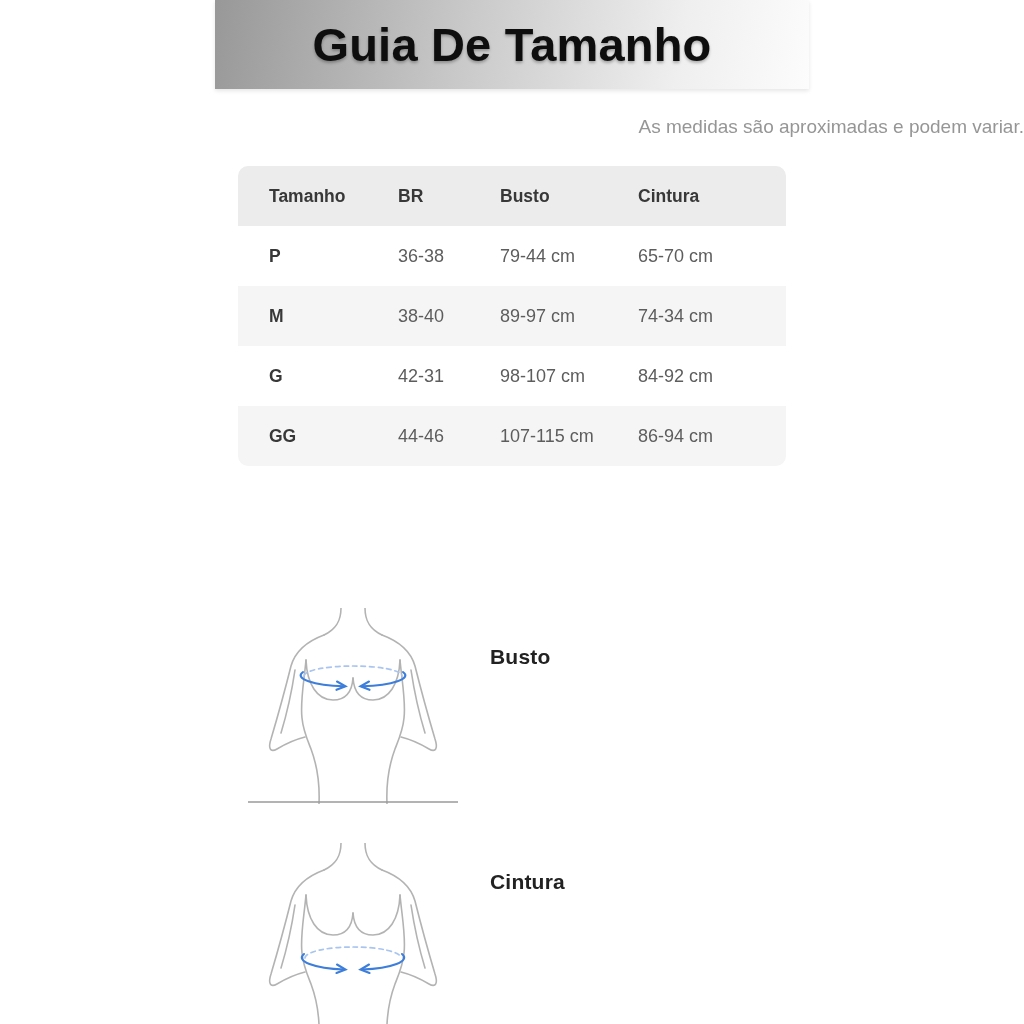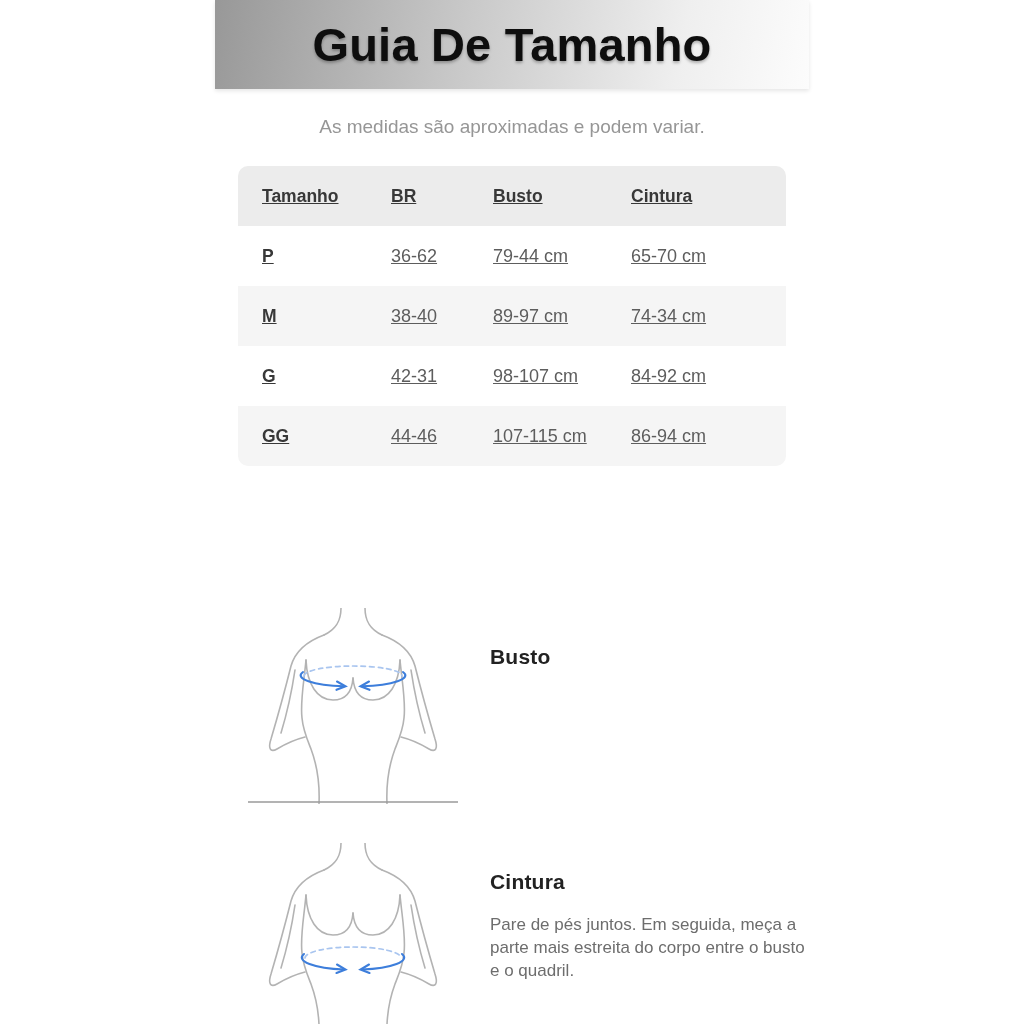--- a/index.html
+++ b/index.html
@@ -17,34 +17,34 @@
     box-shadow:0 2px 4px rgba(0,0,0,0.10);
     display:flex; align-items:center; justify-content:center;
   }
   .banner h1 {
     font-size:47px; font-weight:700; color:#0e0e0e; letter-spacing:0.2px;
     text-shadow:0 2px 3px rgba(0,0,0,0.28);
   }
 
   .subtitle {
     position:absolute; left:0; top:116px; width:1024px;
-    text-align:center; font-size:19px; color:#969696;
+    text-align:right; font-size:19px; color:#969696;
   }
 
   
   .size-table {
     position:absolute; left:238px; top:166px; width:548px;
     border-radius:10px; overflow:hidden;
     font-size:18px; color:#5d5d5d;
   }
   .t-row {
     display:grid; grid-template-columns:129px 102px 138px 1fr;
     height:60px; align-items:center; background:#ffffff;
   }
-  .t-row > div { padding-left:24px;text-decoration:underline; }
+  .t-row > div { padding-left:31px; }
   .t-head { background:#ececec; }
   .t-head > div { font-weight:700; font-size:17.5px; color:#383838; }
   .t-stripe { background:#f5f5f5; }
   .cell-size { font-weight:700; font-size:17.5px; color:#383838; }
 
   .how-heading {
     position:absolute; left:0; top:505px; width:1024px;
     text-align:center; font-size:24px; font-weight:700; color:#333333;
     letter-spacing:0.2px;
   }
@@ -94,21 +94,21 @@
 
   <div class="size-table">
     <div class="t-row t-head">
       <div>Tamanho</div>
       <div>BR</div>
       <div>Busto</div>
       <div>Cintura</div>
     </div>
     <div class="t-row">
       <div class="cell-size">P</div>
-      <div>36-62</div>
+      <div>36-38</div>
       <div>79-44 cm</div>
       <div>65-70 cm</div>
     </div>
     <div class="t-row t-stripe">
       <div class="cell-size">M</div>
       <div>38-40</div>
       <div>89-97 cm</div>
       <div>74-34 cm</div>
     </div>
     <div class="t-row">
@@ -156,16 +156,15 @@
         <path d="M56,111 A48,12 0 0 0 96,126.5"></path>
         <path d="M89,121.5 L97.5,126.5 L88.5,130"></path>
         <path d="M154,111 A48,12 0 0 1 114,126.5"></path>
         <path d="M121,121.5 L112.5,126.5 L121.5,130"></path>
       </g>
     </g>
   </svg>
 
   <div class="measure-text text-cintura">
     <h3>Cintura</h3>
-    <p>Pare de pés juntos. Em seguida, meça a parte mais estreita do corpo entre o busto e o quadril.</p>
   </div>
 
 </div>
 
 </body></html>

